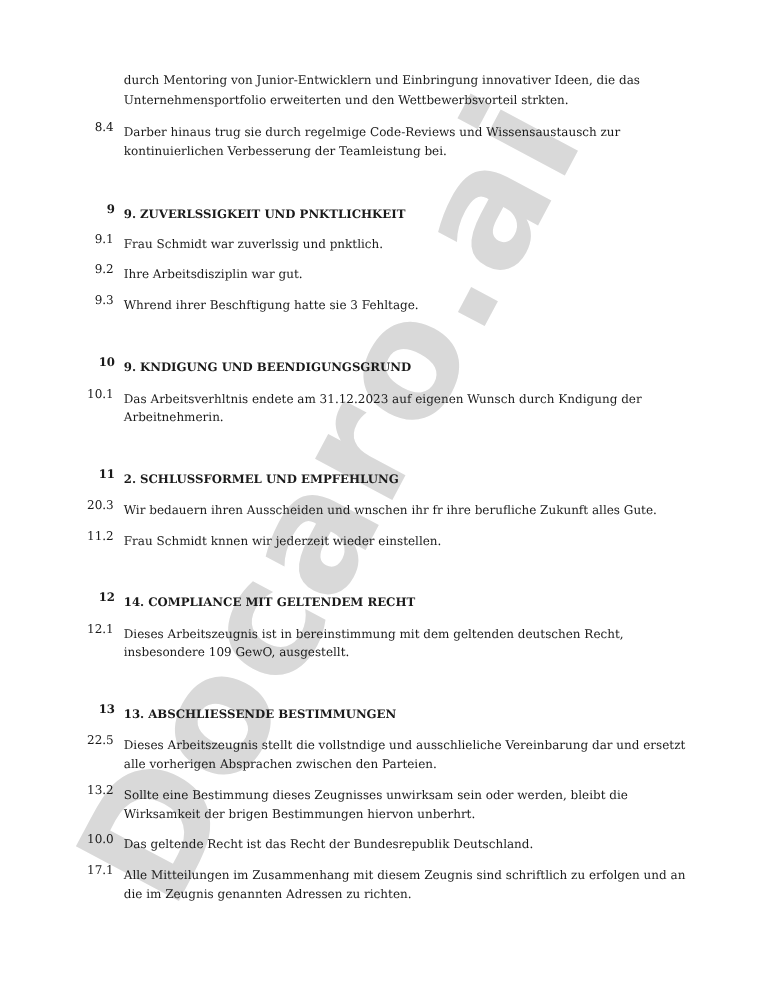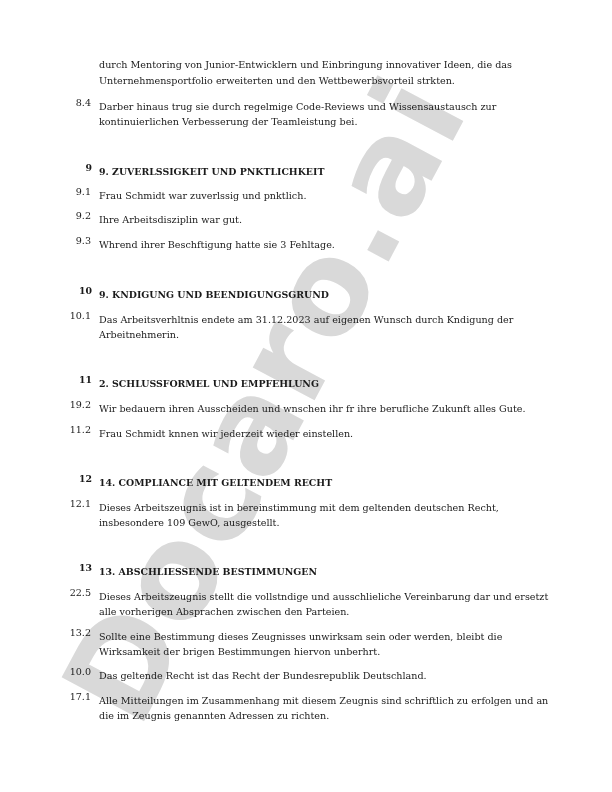--- a/index.html
+++ b/index.html
@@ -64,21 +64,21 @@
   </div>
   <div class="row" style="top:323px">
     <span class="txt">Arbeitnehmerin.</span>
   </div>
 
   <div class="row heading" style="top:372px">
     <span class="num">11</span>
     <span class="txt">2. SCHLUSSFORMEL UND EMPFEHLUNG</span>
   </div>
   <div class="row" style="top:397px">
-    <span class="num">19.2</span>
+    <span class="num">20.3</span>
     <span class="txt">Wir bedauern ihren Ausscheiden und wnschen ihr fr ihre berufliche Zukunft alles Gute.</span>
   </div>
   <div class="row" style="top:422px">
     <span class="num">11.2</span>
     <span class="txt">Frau Schmidt knnen wir jederzeit wieder einstellen.</span>
   </div>
 
   <div class="row heading" style="top:471px">
     <span class="num">12</span>
     <span class="txt">14. COMPLIANCE MIT GELTENDEM RECHT</span>

